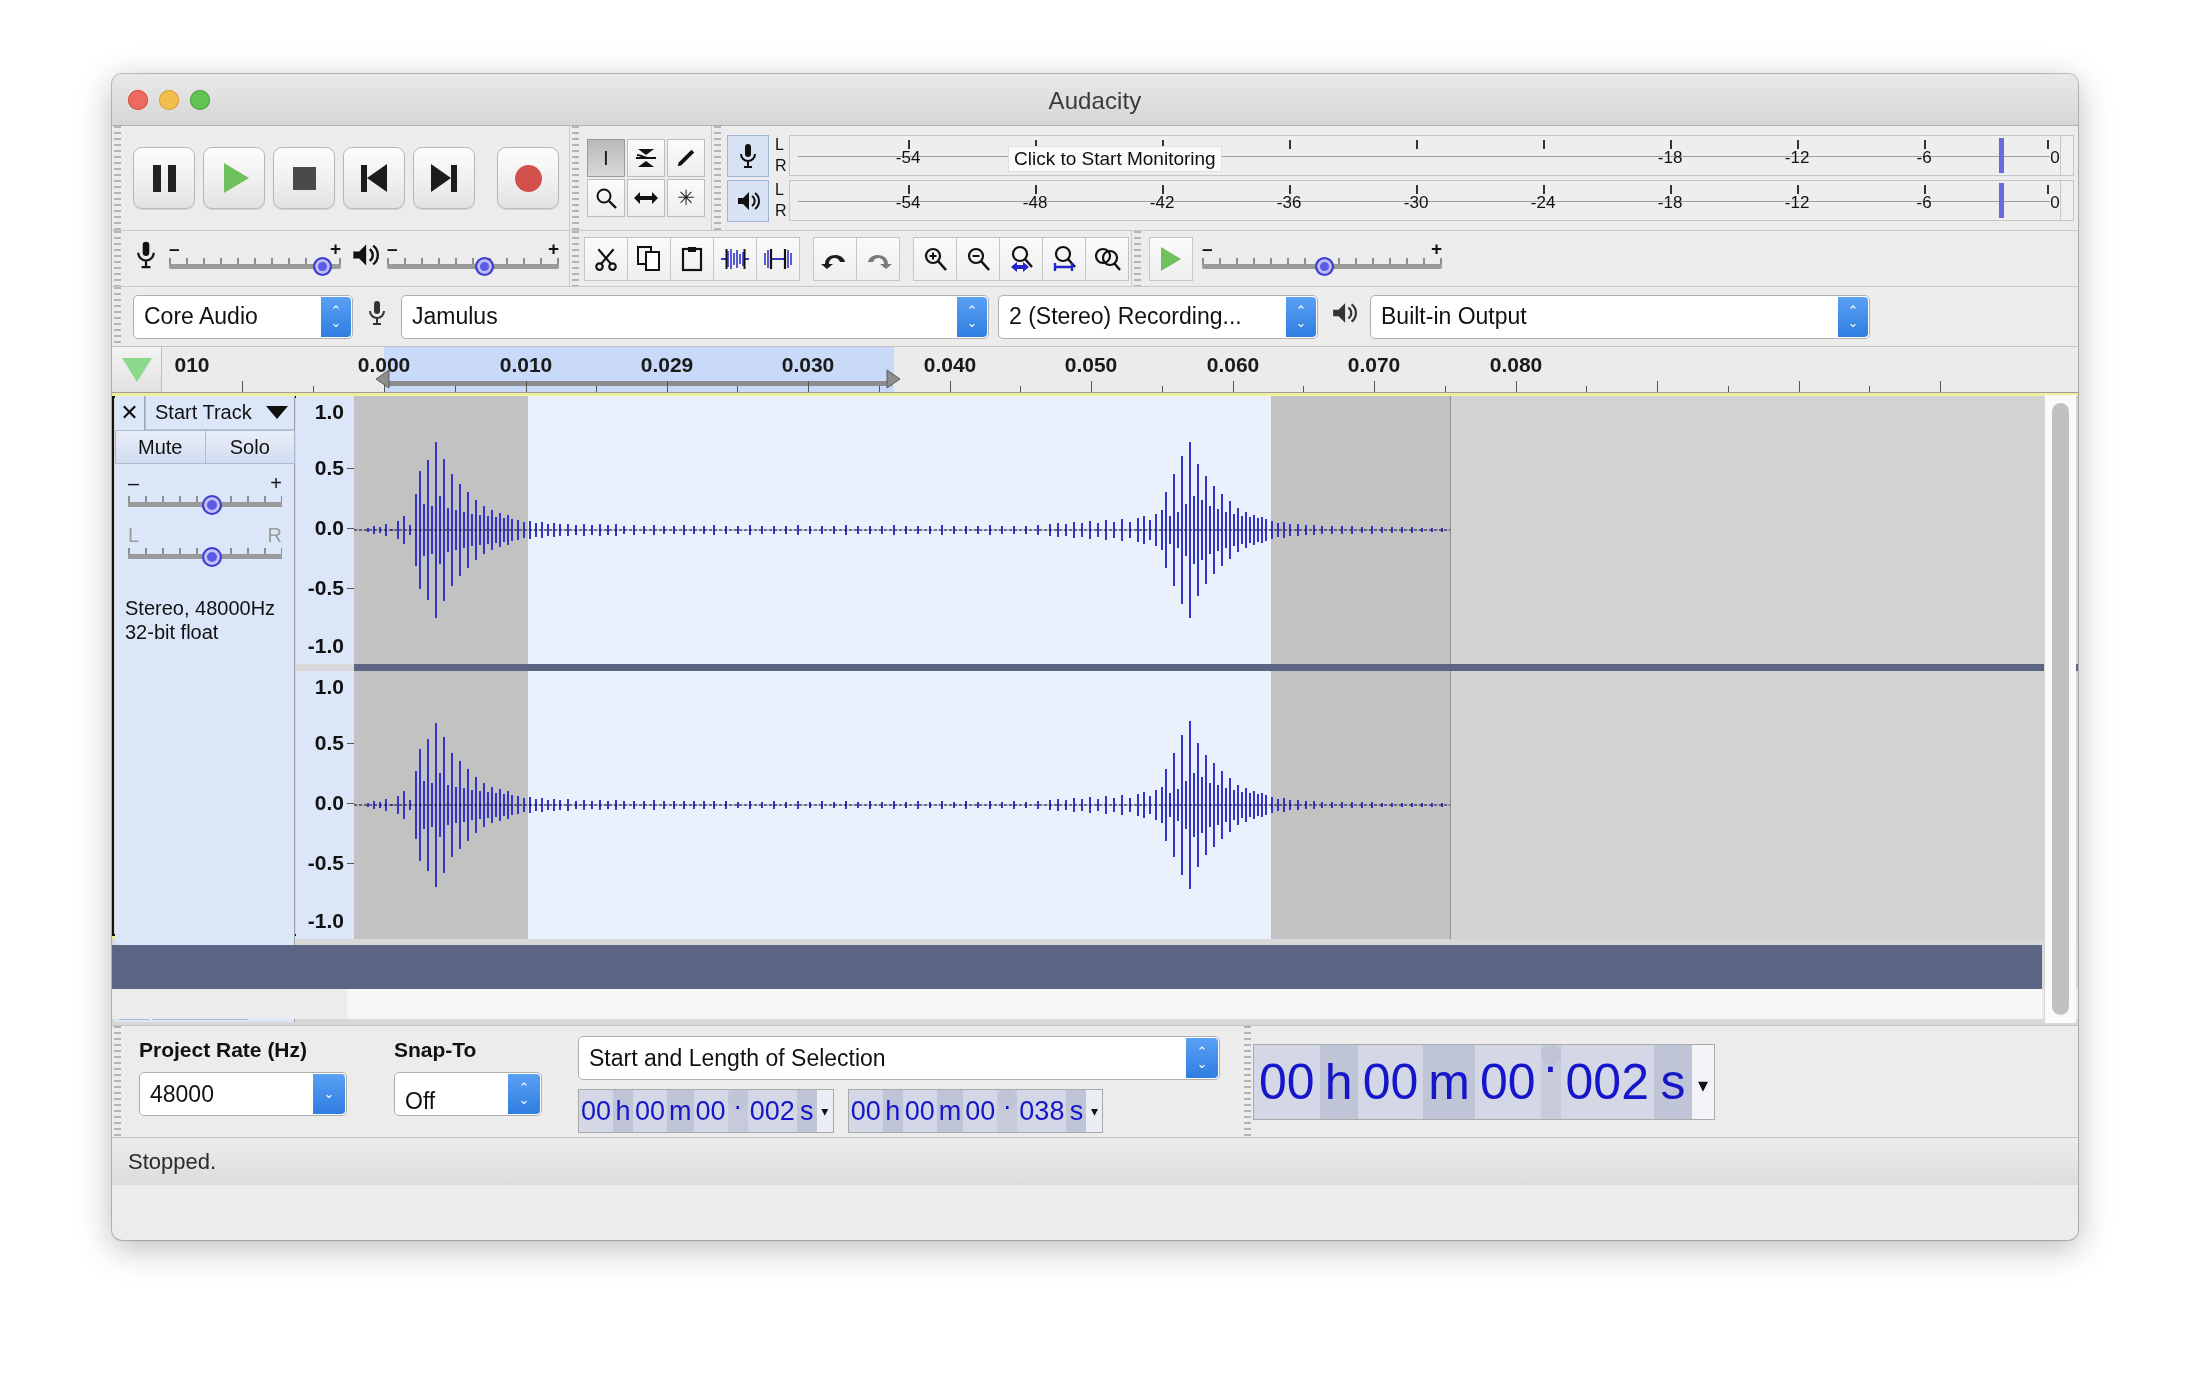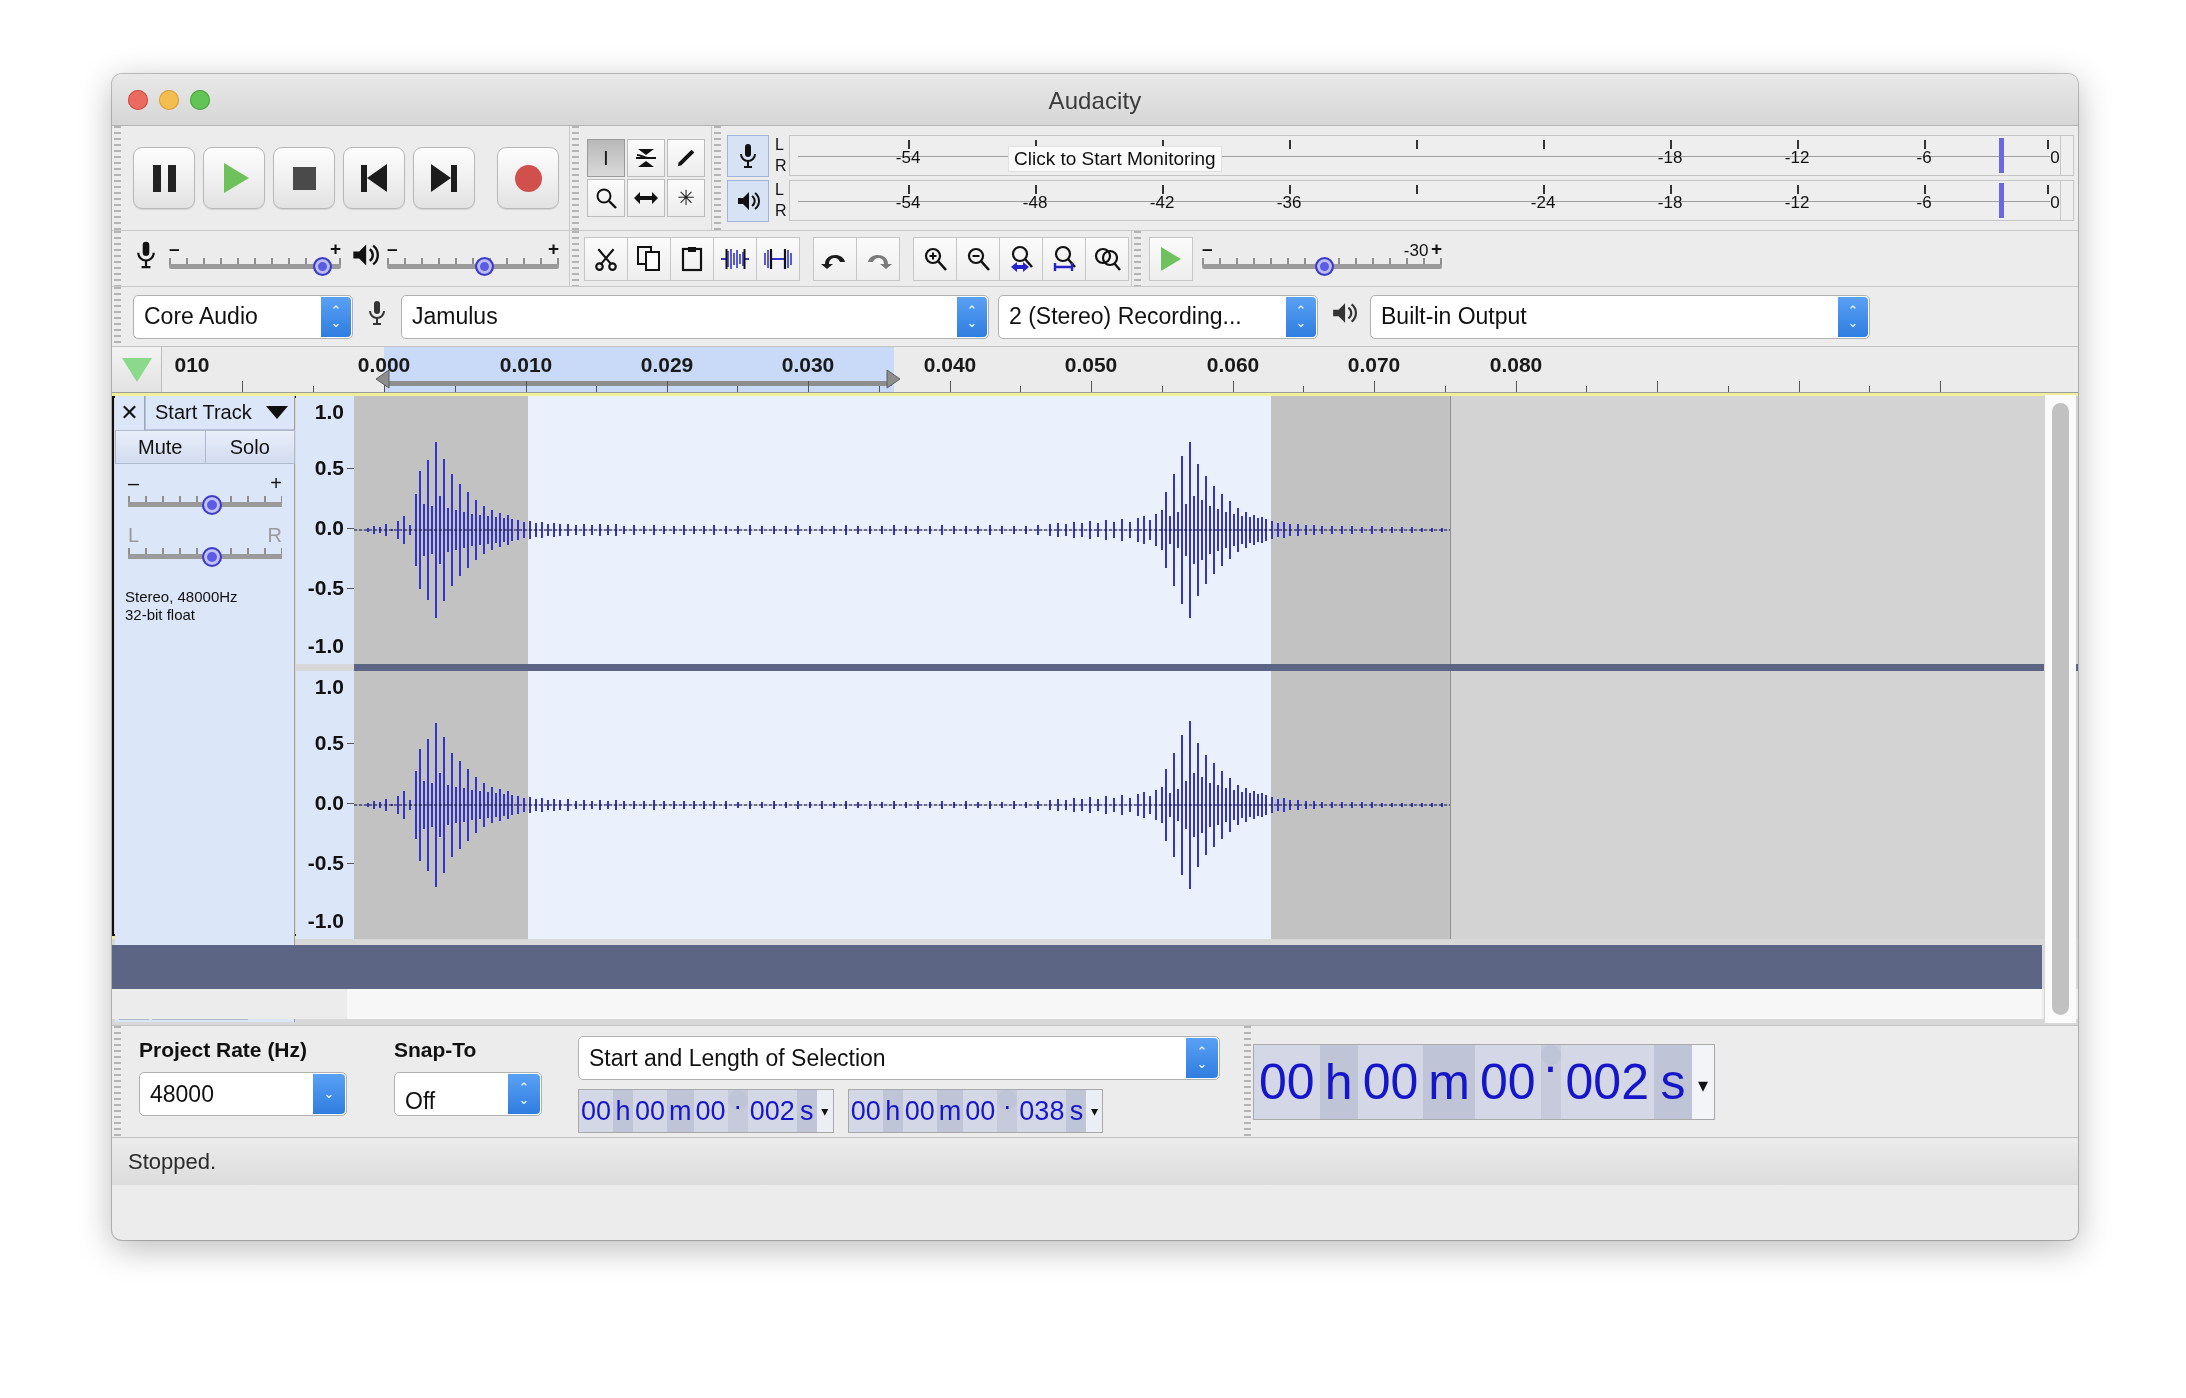--- a/index.html
+++ b/index.html
@@ -214,21 +214,21 @@
   .tcp-slider { position: relative; width: 156px; height: 50px; margin: 8px auto 0 12px; }
   .tcp-slider .lab { position: absolute; top: 0; font-size: 20px; color: #111; }
   .tcp-slider .lab.l { left: 1px; }
   .tcp-slider .lab.r { right: 1px; }
   .tcp-slider .lab.dim { color: #9a9a9a; }
   .tcp-slider .track { position: absolute; left: 1px; right: 1px; top: 30px; height: 5px; background: #9a9a9a; }
   .tcp-slider .ticks { position: absolute; left: 1px; right: 1px; top: 24px; height: 7px;
      background-image: repeating-linear-gradient(to right, #8e8e8e 0, #8e8e8e 2px, transparent 2px, transparent 17px); }
   .tcp-slider .thumb { position: absolute; top: 23px; width: 20px; height: 20px; border-radius: 50%;
      background: #5b5be6; border: 2px solid #3c3ccb; box-shadow: inset 0 0 0 3px #c2c2f7; }
-  .tcp-info { margin: 14px 0 0 10px; font-size: 15px; color: #111; line-height: 1.22; }
+  .tcp-info { margin: 22px 0 0 10px; font-size: 20px; color: #111; line-height: 1.22; }
   .tcp-bottom { position: absolute; left: 0; right: 0; bottom: 2px; display: flex; align-items: center; gap: 3px; padding-left: 4px;}
   .tcp-up {
     width: 30px; height: 30px;
     background: linear-gradient(to bottom,#eef2fb,#d7e0f2);
     border: 1px solid #aeb9cf; display: flex; align-items: center; justify-content: center;
   }
   .caret-up { width: 0; height: 0; border-left: 10px solid transparent; border-right: 10px solid transparent; border-bottom: 11px solid #101010; }
   .selbtn {
     width: 96px; height: 30px; font-size: 19px; color: #111;
     background: linear-gradient(to bottom,#eef2fb,#d7e0f2);
@@ -448,21 +448,21 @@
               <div class="meter-line"></div>
               <div class="mtick" style="left:9.3%;"></div>
                 <div class="mlabel" style="left:9.3%;">-54</div>
               <div class="mtick" style="left:19.3%;"></div>
                 <div class="mlabel" style="left:19.3%;">-48</div>
               <div class="mtick" style="left:29.3%;"></div>
                 <div class="mlabel" style="left:29.3%;">-42</div>
               <div class="mtick" style="left:39.3%;"></div>
                 <div class="mlabel" style="left:39.3%;">-36</div>
               <div class="mtick" style="left:49.3%;"></div>
-                <div class="mlabel" style="left:49.3%;margin-top:48px;">-30</div>
+                <div class="mlabel" style="left:49.3%;">-30</div>
               <div class="mtick" style="left:59.3%;"></div>
                 <div class="mlabel" style="left:59.3%;">-24</div>
               <div class="mtick" style="left:69.3%;"></div>
                 <div class="mlabel" style="left:69.3%;">-18</div>
               <div class="mtick" style="left:79.3%;"></div>
                 <div class="mlabel" style="left:79.3%;">-12</div>
               <div class="mtick" style="left:89.3%;"></div>
                 <div class="mlabel" style="left:89.3%;">-6</div>
               <div class="mtick" style="left:99%;"></div>
                 <div class="mlabel" style="left:99.6%;">0</div>

